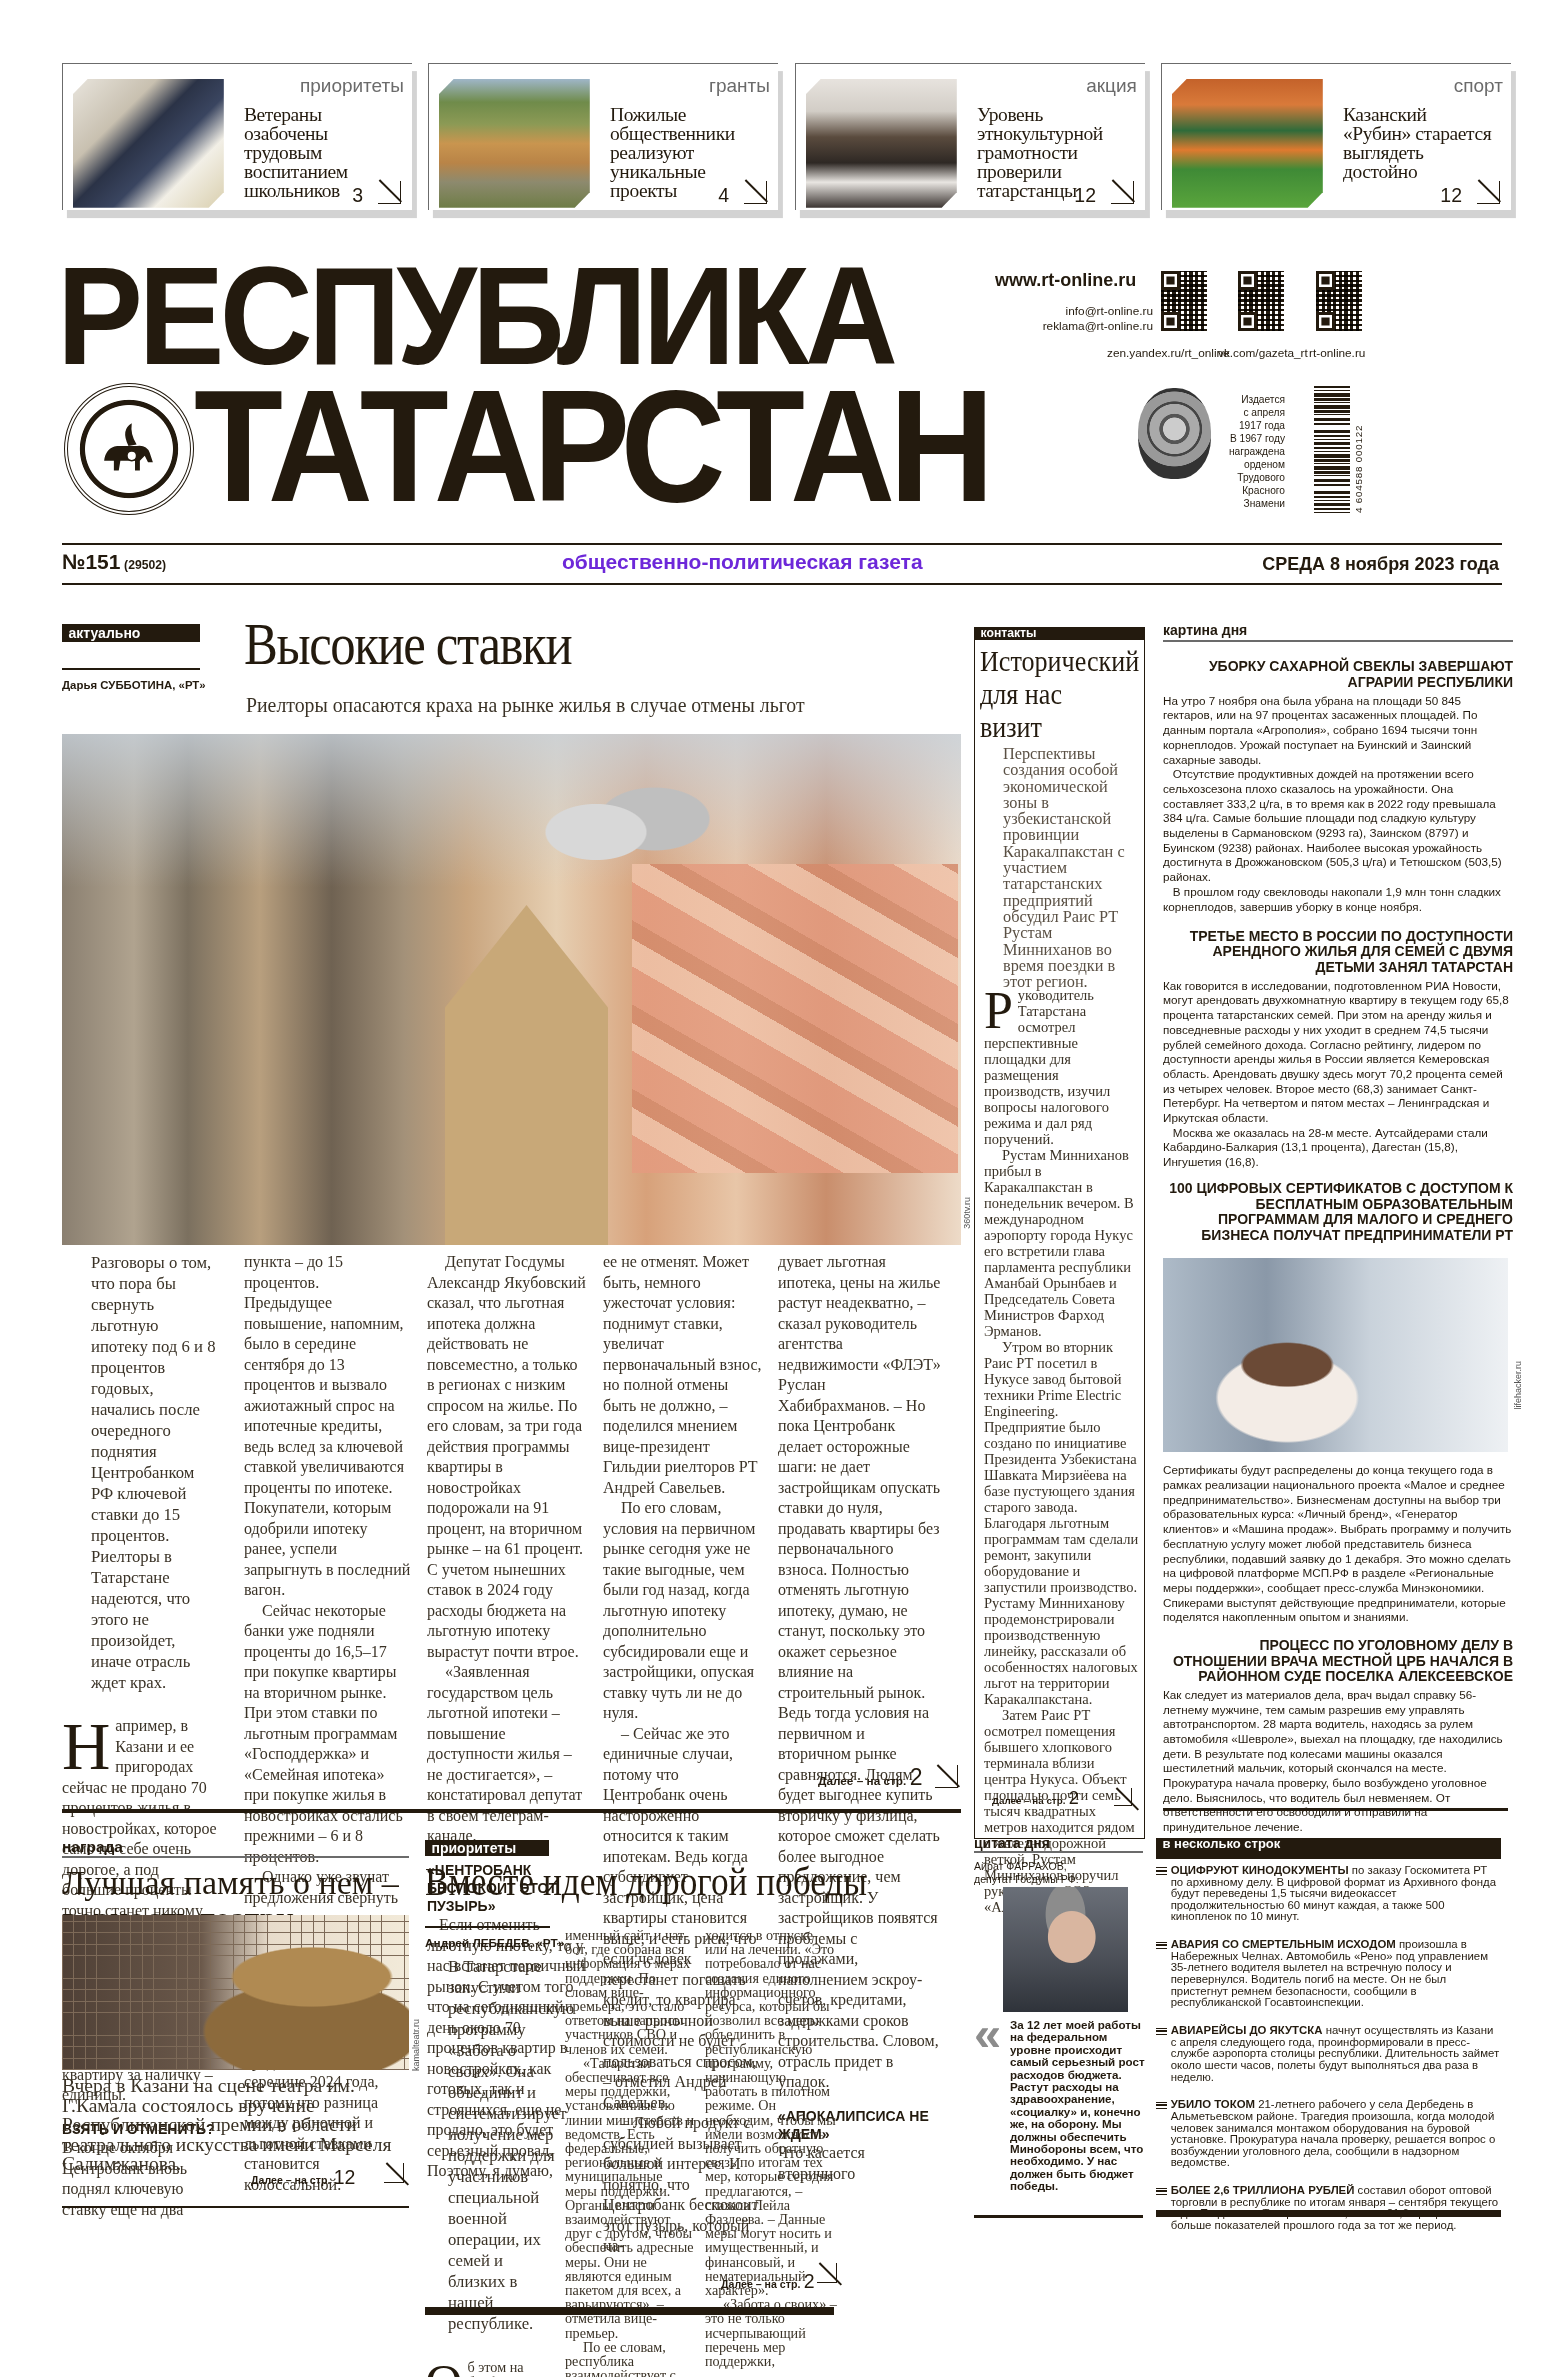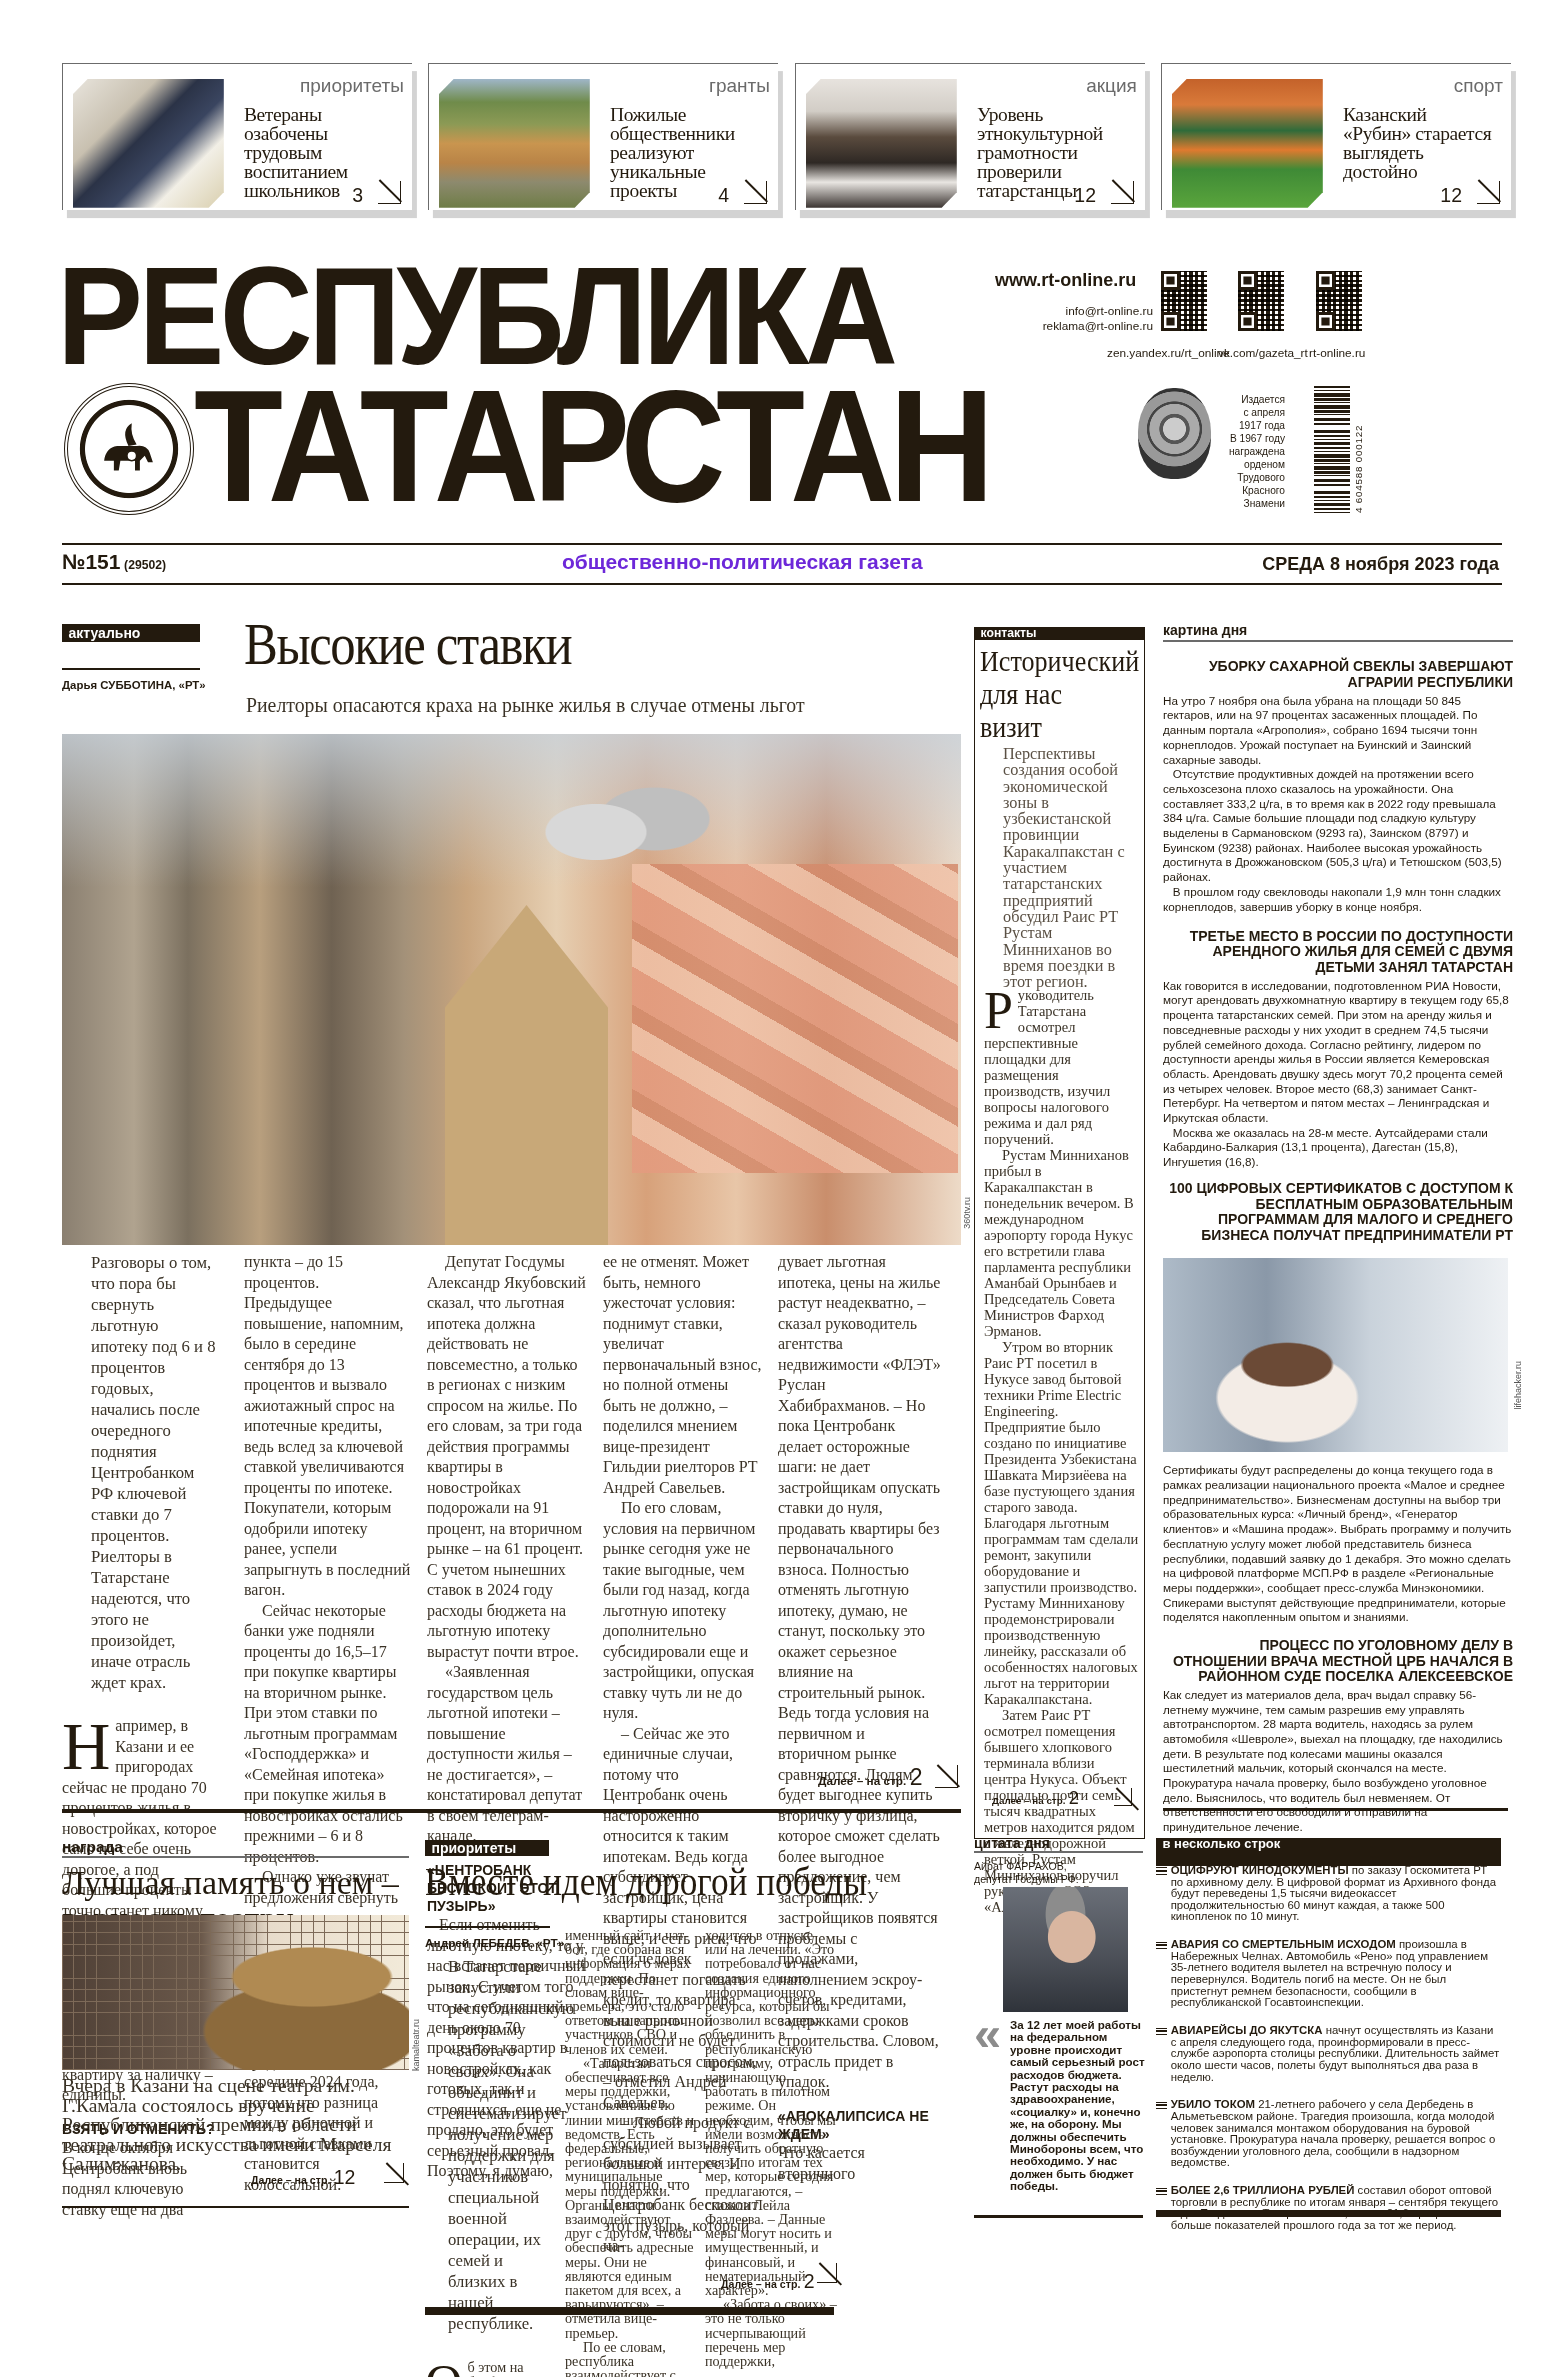--- a/index.html
+++ b/index.html
@@ -144,21 +144,21 @@
 <div class="photo" style="left:62px;top:734px;width:899px;height:511px;background:
   linear-gradient(180deg,rgba(200,210,220,0.8) 0%,rgba(0,0,0,0) 30%),
   linear-gradient(90deg,#8a7f70 0%,#b0a38f 8%,#7b705f 14%,#b89f7e 22%,#6f6252 30%,#a39179 38%,#c9a57e 45%,#e6cfb2 55%,#d7a17a 65%,#e8c6a8 75%,#c98e6c 85%,#eddbc8 100%);">
   <div style="position:absolute;left:383px;top:171px;width:163px;height:342px;background:#c8a878;clip-path:polygon(50% 0,100% 30%,100% 100%,0 100%,0 30%);"></div>
   <div style="position:absolute;left:456px;top:33px;width:195px;height:130px;background:radial-gradient(ellipse at 40% 50%,#d8d8d8 0 30%,transparent 31%),radial-gradient(ellipse at 70% 40%,#bfbfbf 0 28%,transparent 29%);"></div>
   <div style="position:absolute;left:570px;top:130px;width:326px;height:309px;background:repeating-linear-gradient(30deg,#e49b7f 0 33px,#f0c2a8 33px 57px,#d48a6b 57px 73px);opacity:0.85;"></div>
 </div>
 <div class="credit" style="left:962px;top:1197px;">360tv.ru</div>
 
 <div class="col" style="left:62px;top:1252px;width:155px;">
-  <p class="noind" style="margin-left:29px;font-size:16.7px;line-height:21px;">Разговоры о том, что пора бы свернуть льготную ипотеку под 6 и 8 процентов годовых, начались после очередного поднятия Центробанком РФ ключевой ставки до 7 процентов. Риелторы в Татарстане надеются, что этого не произойдет, иначе отрасль ждет крах.</p>
+  <p class="noind" style="margin-left:29px;font-size:16.7px;line-height:21px;">Разговоры о том, что пора бы свернуть льготную ипотеку под 6 и 8 процентов годовых, начались после очередного поднятия Центробанком РФ ключевой ставки до 15 процентов. Риелторы в Татарстане надеются, что этого не произойдет, иначе отрасль ждет крах.</p>
   <div style="height:23px;"></div>
   <p class="noind"><span class="dropcap">Н</span><span>апример, в Казани и ее пригородах сейчас не продано 70 процентов жилья в новостройках, которое само по себе очень дорогое, а под большие проценты точно станет никому не нужным. Тем временем вторичный рынок сейчас не востребован: дешевые ипотечные кредиты закончились, а желающих купить квартиру за наличку – единицы.</span></p>
   <div class="sub">ВЗЯТЬ И ОТМЕНИТЬ?</div>
   <p class="noind">В конце октября Центробанк вновь поднял ключевую ставку еще на два</p>
 </div>
 <div class="col" style="left:244px;top:1252px;width:167px;">
   <p class="noind">пункта – до 15 процентов. Предыдущее повышение, напомним, было в середине сентября до 13 процентов и вызвало ажиотажный спрос на ипотечные кредиты, ведь вслед за ключевой ставкой увеличиваются проценты по ипотеке. Покупатели, которым одобрили ипотеку ранее, успели запрыгнуть в последний вагон.</p>
   <p>Сейчас некоторые банки уже подняли проценты до 16,5–17 при покупке квартиры на вторичном рынке. При этом ставки по льготным программам «Господдержка» и «Семейная ипотека» при покупке жилья в новостройках остались прежними – 6 и 8 процентов.</p>
   <p>Однако уже звучат предложения свернуть льготную ипотеку, которая стала обходиться государству слишком дорого. Например, Минфин РФ предложил завершить программы льготного кредитования к середине 2024 года, потому что разница между рыночной и льготной ставками становится колоссальной.</p>
 </div>
@@ -265,21 +265,21 @@
 <div class="abs sans" style="left:974px;top:1860px;font-size:10.6px;color:#231a0e;">Айрат ФАРРАХОВ,</div>
 <div class="abs sans" style="left:974px;top:1873px;font-size:10.6px;color:#231a0e;">депутат Госдумы РФ:</div>
 <div class="photo" style="left:1003px;top:1887px;width:125px;height:125px;background:
   radial-gradient(ellipse at 55% 40%,#d9b6a0 0 24%,transparent 25%),
   radial-gradient(ellipse at 50% 22%,#8c8c8c 0 22%,transparent 23%),
   linear-gradient(180deg,#6a6f78 0%,#4a4e56 60%,#2f333a 100%);"></div>
 <div class="abs sans" style="left:974px;top:2009px;font-size:49px;line-height:49px;color:#8c8c8c;font-weight:bold;">«</div>
 <div class="abs sans" style="left:1010px;top:2019px;width:135px;font-size:11.6px;line-height:12.4px;font-weight:bold;color:#231a0e;">За 12 лет моей работы на федеральном уровне происходит самый серьезный рост расходов бюджета. Растут расходы на здравоохранение, «социалку» и, конечно же, на оборону. Мы должны обеспечить Минобороны всем, что необходимо. У нас должен быть бюджет победы.</div>
 <div class="rule" style="left:974px;top:2215px;width:169px;height:3.3px;"></div>
 
-<div class="label-bar" style="left:1156px;top:1838px;width:345px;height:28px;line-height:11.4px;font-size:13px;">в несколько строк</div>
+<div class="label-bar" style="left:1156px;top:1838px;width:345px;height:21px;line-height:11.4px;font-size:13px;">в несколько строк</div>
 <div class="brief" style="left:1156px;top:1865px;width:345px;">
   <div class="item"><span class="ham"></span><b>ОЦИФРУЮТ КИНОДОКУМЕНТЫ</b><span> по заказу Госкомитета РТ по архивному делу. В цифровой формат из Архивного фонда будут переведены 1,5 тысячи видеокассет продолжительностью 60 минут каждая, а также 500 кинопленок по 10 минут.</span></div>
   <div class="item"><span class="ham"></span><b>АВАРИЯ СО СМЕРТЕЛЬНЫМ ИСХОДОМ</b><span> произошла в Набережных Челнах. Автомобиль «Рено» под управлением 35-летнего водителя вылетел на встречную полосу и перевернулся. Водитель погиб на месте. Он не был пристегнут ремнем безопасности, сообщили в республиканской Госавтоинспекции.</span></div>
   <div class="item"><span class="ham"></span><b>АВИАРЕЙСЫ ДО ЯКУТСКА</b><span> начнут осуществлять из Казани с апреля следующего года, проинформировали в пресс-службе аэропорта столицы республики. Длительность займет около шести часов, полеты будут выполняться два раза в неделю.</span></div>
   <div class="item"><span class="ham"></span><b>УБИЛО ТОКОМ</b><span> 21-летнего рабочего у села Дербедень в Альметьевском районе. Трагедия произошла, когда молодой человек занимался монтажом оборудования на буровой установке. Прокуратура начала проверку, решается вопрос о возбуждении уголовного дела, сообщили в надзорном ведомстве.</span></div>
   <div class="item"><span class="ham"></span><b>БОЛЕЕ 2,6 ТРИЛЛИОНА РУБЛЕЙ</b><span> составил оборот оптовой торговли в республике по итогам января – сентября текущего года. По данным Татарстанстата, это на 21,6 процента больше показателей прошлого года за тот же период.</span></div>
 </div>
 <div class="rule" style="left:1156px;top:2210px;width:345px;height:7.3px;"></div>
 
 

